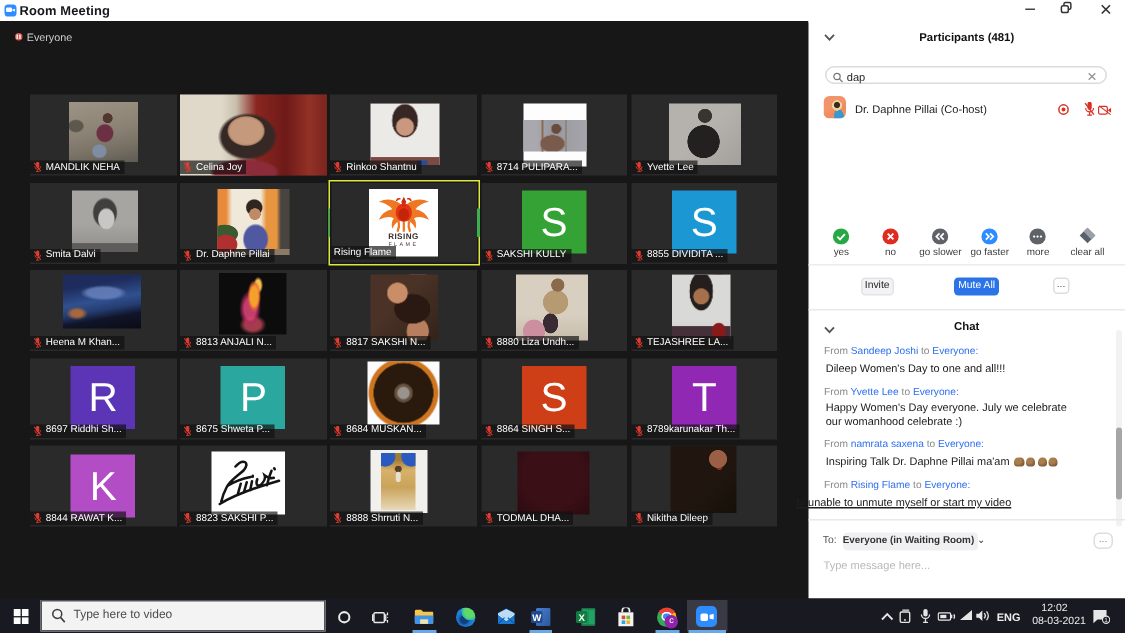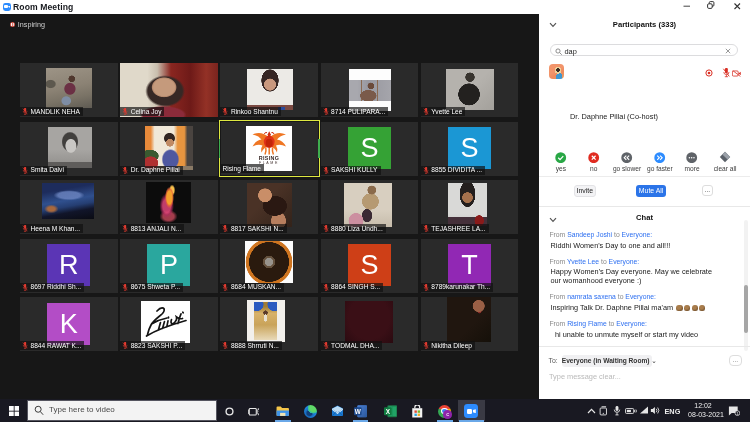--- a/index.html
+++ b/index.html
@@ -35,21 +35,21 @@
 <svg class="abs" style="left:680px;top:0;width:64px;height:13px" viewBox="0 0 64 13">
 <path d="M3.5 6.2 H10" stroke="#444" stroke-width="1" fill="none"></path>
 <rect x="27.6" y="3.8" width="4.6" height="4.6" rx="1.2" fill="none" stroke="#333" stroke-width="1"></rect>
 <path d="M29.3 3.6 V2.6 a1 1 0 0 1 1-1 h2.6 a1 1 0 0 1 1 1 v2.6 a1 1 0 0 1-1 1 h-0.9" fill="none" stroke="#333" stroke-width="1"></path>
 <path d="M54.5 3.5 l5.5 5.5 M60 3.5 l-5.5 5.5" stroke="#333" stroke-width="1.1" fill="none"></path>
 </svg>
 </div>
 <div id="meet" class="abs">
     <div id="rec">
       <div class="dot"></div>
-      <div class="rt">Inspiring</div>
+      <div class="rt">Everyone</div>
     </div>
   </div>
 <div id="tiles">
 
 <div class="tile" style="left:20px;top:63px">
 <div class="ph" style="left:26.4px;top:5.3px;width:45.4px;height:40px;background:
 radial-gradient(circle at 56% 27%,#50382e 0 8%,transparent 9%),
 radial-gradient(ellipse 14% 17% at 52% 52%,#6b3044 0 80%,transparent 94%),
 radial-gradient(ellipse 12% 13% at 44% 82%,#7e8da4 0 78%,transparent 94%),
 radial-gradient(ellipse 13% 12% at 10% 40%,#5d584e 0 75%,transparent 95%),
@@ -349,37 +349,37 @@
           <path d="M1.9 5a3.3 3.3 0 006.6 0M5.2 8.3V11M3.2 11h4" stroke="#e23b30" stroke-width="1" fill="none"></path>
           <path d="M1.4 1l7.4 9.6" stroke="#e23b30" stroke-width="1.2"></path>
         </svg>Nikitha Dileep</div>
     </div>
 </div>
 <div id="panel" class="abs"></div>
 <div id="ptop">
 <svg class="abs" style="left:548.5px;top:21.5px" width="8" height="6" viewBox="0 0 8 6">
       <path d="M1 1.2 L4 4.4 L7 1.2" stroke="#555" stroke-width="1.2" fill="none"></path>
     </svg>
-<div class="pt" style="left:539px;top:19.5px;width:211px;text-align:center;font-size:7.6px;font-weight:700;color:#111;">Participants (333)</div>
+<div class="pt" style="left:539px;top:19.5px;width:211px;text-align:center;font-size:7.6px;font-weight:700;color:#111;">Participants (481)</div>
 <div class="abs" style="left:549.5px;top:43.8px;width:188px;height:12.6px;border:1px solid #dcdcde;border-radius:7px;box-sizing:border-box;background:#fff;">
 <svg class="abs" style="left:4.5px;top:2.8px" width="7.5" height="7.5" viewBox="0 0 10 10">
         <circle cx="4" cy="4" r="2.8" stroke="#777" stroke-width="1.1" fill="none"></circle>
         <path d="M6.2 6.2 L9 9" stroke="#777" stroke-width="1.1"></path>
       </svg>
 <div class="pt" style="left:14px;top:2px;font-size:7.4px;color:#222;">dap</div>
 <svg class="abs" style="right:6px;top:3.4px" width="6" height="6" viewBox="0 0 6 6">
         <path d="M.8 .8 L5.2 5.2 M5.2 .8 L.8 5.2" stroke="#999" stroke-width="1" fill="none"></path>
       </svg>
 </div>
 <div class="abs" style="left:549px;top:64.4px;width:15px;height:15px;border-radius:4px;background:
 radial-gradient(circle at 60% 40%,#3a2a22 0 15%,transparent 16%),
 radial-gradient(circle at 60% 42%,#edd29a 0 27%,transparent 28%),
 radial-gradient(ellipse at 68% 88%,#3f97d0 0 22%,transparent 23%),
 linear-gradient(150deg,#f2946a 0 45%,#ee8a5e 65%,#eaa05e 100%);"></div>
-<div class="pt" style="left:570px;top:68.3px;font-size:7.4px;color:#1a1a1a;margin-top:44px;">Dr. Daphne Pillai (Co-host)</div>
+<div class="pt" style="left:570px;top:68.3px;font-size:7.4px;color:#1a1a1a;">Dr. Daphne Pillai (Co-host)</div>
 <svg class="abs" style="left:704.5px;top:69px" width="8" height="8" viewBox="0 0 8 8">
       <circle cx="4" cy="4" r="3.1" stroke="#d93025" stroke-width="1" fill="none"></circle>
       <circle cx="4" cy="4" r="1.3" fill="#d93025"></circle>
     </svg>
 <svg class="abs" style="left:721.5px;top:68.3px" width="8.5" height="9.5" viewBox="0 0 10 12">
       <path d="M3.4 1.6a1.8 1.8 0 013.6 0v3.3a1.8 1.8 0 01-3.6 0z" fill="#d93025"></path>
       <path d="M1.9 5a3.3 3.3 0 006.6 0M5.2 8.3V11M3.2 11h4" stroke="#d93025" stroke-width="1" fill="none"></path>
       <path d="M1.4 1l7.4 9.6" stroke="#d93025" stroke-width="1.2"></path>
     </svg>
 <svg class="abs" style="left:731.5px;top:69.6px" width="9.5" height="7" viewBox="0 0 13 9">
@@ -424,35 +424,35 @@
 <div class="abs" style="left:573.8px;top:184.8px;width:22px;height:12.4px;background:#f3f3f5;border:1px solid #e3e3e6;border-radius:3px;box-sizing:border-box;text-align:center;font-size:6.9px;line-height:10.5px;color:#222;">Invite</div>
 <div class="abs" style="left:635.8px;top:184.8px;width:30.6px;height:12.4px;background:#2b74e8;border-radius:3px;text-align:center;font-size:6.9px;line-height:12.4px;color:#fff;">Mute All</div>
 <div class="abs" style="left:701.9px;top:185.3px;width:11px;height:11px;border:1px solid #ddd;border-radius:3px;box-sizing:border-box;text-align:center;font-size:7px;line-height:7px;color:#555;">...</div>
 <div class="abs" style="left:539px;top:205.8px;width:211px;height:1px;background:#e8e8e8;"></div>
 
 <svg class="abs" style="left:549px;top:216.5px" width="8" height="6" viewBox="0 0 8 6">
       <path d="M1 1.2 L4 4.4 L7 1.2" stroke="#555" stroke-width="1.2" fill="none"></path>
     </svg>
 <div class="pt" style="left:539px;top:213.3px;width:211px;text-align:center;font-size:7.6px;font-weight:700;color:#111;">Chat</div>
 <div class="pt" style="left:549.4px;top:230.8px;font-size:6.8px;color:#888;">From <span style="color:#2d6ff0">Sandeep Joshi</span> to <span style="color:#2d6ff0">Everyone:</span></div>
-<div class="pt" style="left:550.5px;top:240.8px;font-size:7.3px;color:#202020;">Riddhi Women's Day to one and all!!!</div>
+<div class="pt" style="left:550.5px;top:240.8px;font-size:7.3px;color:#202020;">Dileep Women's Day to one and all!!!</div>
 <div class="pt" style="left:549.4px;top:257.9px;font-size:6.8px;color:#888;">From <span style="color:#2d6ff0">Yvette Lee</span> to <span style="color:#2d6ff0">Everyone:</span></div>
-<div class="pt" style="left:550.5px;top:266.6px;font-size:7.3px;color:#202020;">Happy Women's Day everyone. May we celebrate</div>
-<div class="pt" style="left:550.5px;top:276.4px;font-size:7.3px;color:#202020;">our womanhood everyone :)</div>
+<div class="pt" style="left:550.5px;top:266.6px;font-size:7.3px;color:#202020;">Happy Women's Day everyone. July we celebrate</div>
+<div class="pt" style="left:550.5px;top:276.4px;font-size:7.3px;color:#202020;">our womanhood celebrate :)</div>
 <div class="pt" style="left:549.4px;top:293.4px;font-size:6.8px;color:#888;">From <span style="color:#2d6ff0">namrata saxena</span> to <span style="color:#2d6ff0">Everyone:</span></div>
 <div class="pt" style="left:550.5px;top:303.2px;font-size:7.3px;color:#202020;">Inspiring Talk Dr. Daphne Pillai ma'am <span class="clap"></span><span class="clap"></span><span class="clap"></span><span class="clap"></span></div>
 <div class="pt" style="left:549.4px;top:320.3px;font-size:6.8px;color:#888;">From <span style="color:#2d6ff0">Rising Flame</span> to <span style="color:#2d6ff0">Everyone:</span></div>
-<div class="pt" style="left:555px;top:329.9px;font-size:7.3px;color:#202020;">hi unable to unmute myself or start my video</div>
+<div class="pt" style="left:531px;top:329.9px;font-size:7.3px;color:#202020;text-decoration:underline;">hi unable to unmute myself or start my video</div>
 <div class="abs" style="left:744px;top:220px;width:4px;height:131px;background:#f2f2f2;border-radius:2px;"></div>
 <div class="abs" style="left:743.5px;top:285px;width:4.6px;height:48px;background:#a6a6a6;border-radius:2.3px;"></div>
 <div class="abs" style="left:539px;top:346.4px;width:211px;height:1px;background:#e8e8e8;"></div>
 <div class="pt" style="left:548.5px;top:357.2px;font-size:6.9px;color:#555;">To:</div>
 <div class="abs" style="left:561.8px;top:355.4px;width:90.5px;height:11.2px;background:#f0f0f2;border-radius:3px;font-size:6.6px;font-weight:700;color:#333;text-align:center;line-height:11.2px;white-space:nowrap;">Everyone (in Waiting Room) <span style="font-weight:400">⌄</span></div>
 <div class="abs" style="left:728.6px;top:355.4px;width:13.6px;height:11px;border:1px solid #ddd;border-radius:4px;box-sizing:border-box;text-align:center;font-size:7px;line-height:7px;color:#888;">...</div>
-<div class="pt" style="left:549px;top:371.8px;font-size:7.4px;color:#b9b9b9;">Type message clear...</div>
+<div class="pt" style="left:549px;top:371.8px;font-size:7.4px;color:#b9b9b9;">Type message here...</div>
 </div>
 <div id="task" class="abs"></div>
 <div id="tcontent">
 
 <svg class="abs" style="left:8.5px;top:405.5px" width="10.5" height="10.5" viewBox="0 0 12 12">
       <rect x="0" y="0" width="5.4" height="5.4" fill="#fdfdfd"></rect>
       <rect x="6.4" y="0" width="5.4" height="5.4" fill="#fdfdfd"></rect>
       <rect x="0" y="6.4" width="5.4" height="5.4" fill="#fdfdfd"></rect>
       <rect x="6.4" y="6.4" width="5.4" height="5.4" fill="#fdfdfd"></rect>
     </svg>

